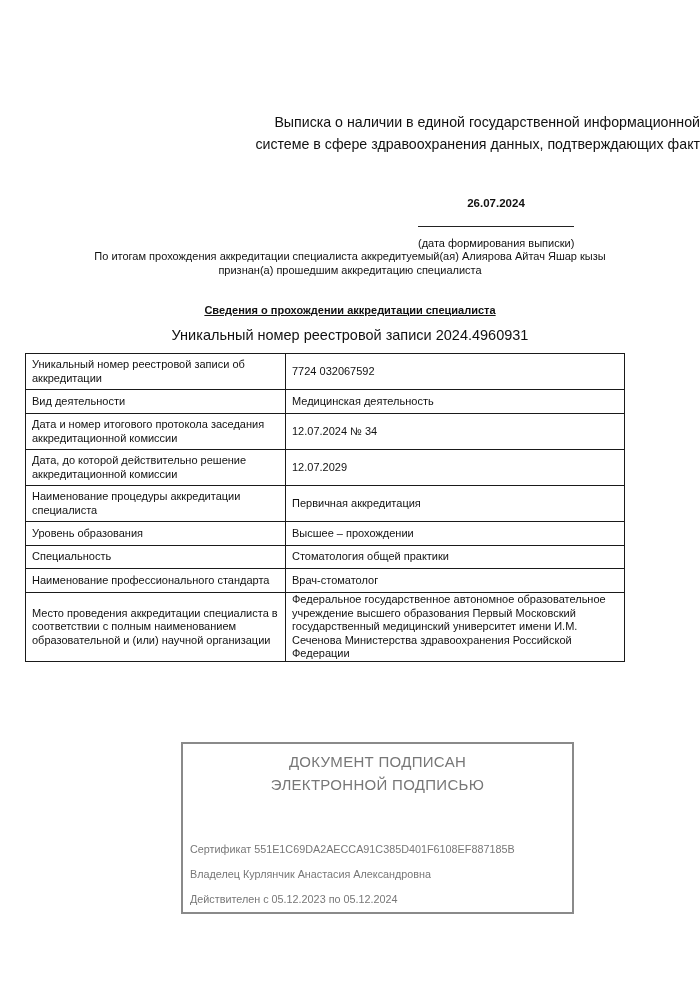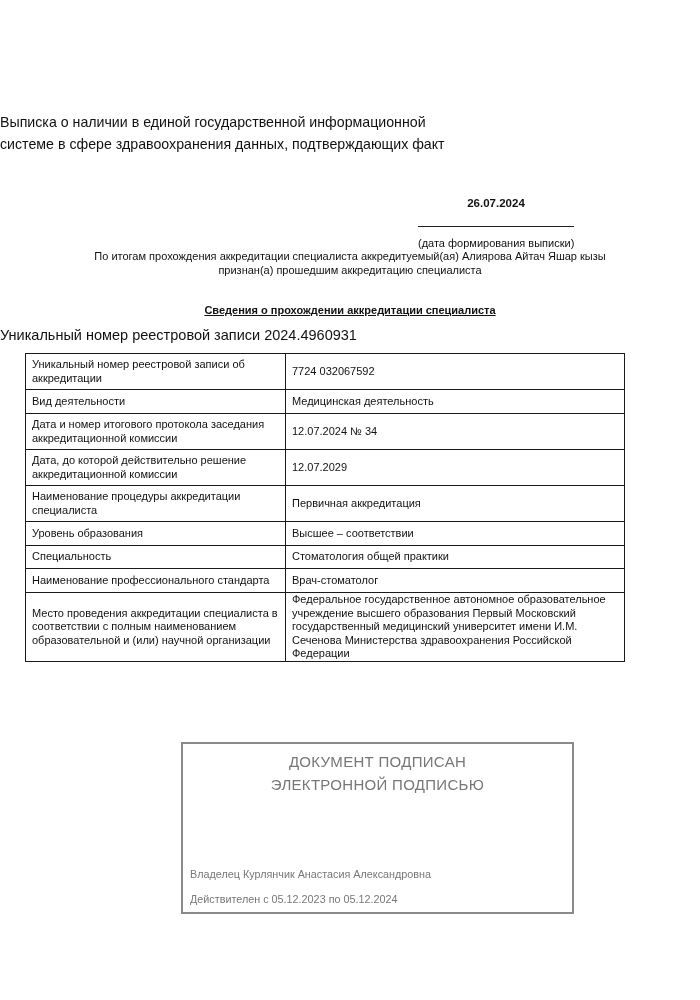--- a/index.html
+++ b/index.html
@@ -1,31 +1,31 @@
 <!DOCTYPE html>
 <html><head>
 <meta charset="utf-8">
 <style>
   html, body { margin: 0; padding: 0; background: #ffffff; }
   body { width: 700px; height: 1000px; position: relative; overflow: hidden;
          font-family: "Liberation Sans", sans-serif; color: #111; }
   .abs { position: absolute; }
-  .title { left: 0; width: 700px; top: 112px; text-align: left; font-size: 14.2px;
+  .title { left: 0; width: 700px; top: 112px; text-align: right; font-size: 14.2px;
            line-height: 21.5px; color: #111; }
   .title div { white-space: nowrap; }
   .date-block { left: 418px; top: 197px; width: 156px; text-align: center; }
   .date-value { font-size: 11.5px; font-weight: bold; padding-bottom: 16px;
                 border-bottom: 1px solid #222; line-height: 13px; }
   .date-caption { font-size: 11px; line-height: 14px; margin-top: 9px; white-space: nowrap; }
   .intro { left: 0; width: 700px; top: 249px; text-align: center; font-size: 11px; line-height: 14px; }
   .intro div { white-space: nowrap; }
   .section-title { left: 0; width: 700px; top: 303px; text-align: center; font-size: 11px;
                    font-weight: bold; line-height: 14px; }
   .section-title span { text-decoration: underline; }
-  .reg-number { left: 0; width: 700px; top: 326px; font-size: 14.5px;
+  .reg-number { left: 0; width: 700px; top: 326px; text-align: center; font-size: 14.5px;
                 line-height: 18px; }
   table.info { position: absolute; left: 25px; top: 353px; width: 600px;
                border-collapse: collapse; font-size: 11px; line-height: 13.5px; }
   table.info td { border: 1.6px solid #1a1a1a; padding: 0 6px; vertical-align: middle; }
   table.info td.k { width: 247px; }
   .stamp { left: 181px; top: 698px; width: 389px; height: 168px;
            border: 2px solid #8a8a8a; color: #777; margin-top: 44px; }
   .stamp .h1 { position: absolute; left: 0; width: 100%; text-align: center; font-size: 15px;
                top: 9px; letter-spacing: 0.3px; }
   .stamp .h2 { position: absolute; left: 0; width: 100%; text-align: center; font-size: 15px;
@@ -73,35 +73,36 @@
   <tr style="height:36px">
     <td class="k">Дата, до которой действительно решение аккредитационной комиссии</td>
     <td>12.07.2029</td>
   </tr>
   <tr style="height:36px">
     <td class="k">Наименование процедуры аккредитации специалиста</td>
     <td>Первичная аккредитация</td>
   </tr>
   <tr style="height:24px">
     <td class="k">Уровень образования</td>
-    <td>Высшее – соответствии</td>
+    <td>Высшее – прохождении</td>
   </tr>
   <tr style="height:23px">
     <td class="k">Специальность</td>
     <td>Стоматология общей практики</td>
   </tr>
   <tr style="height:24px">
     <td class="k">Наименование профессионального стандарта</td>
     <td>Врач-стоматолог</td>
   </tr>
   <tr style="height:60px">
     <td class="k">Место проведения аккредитации специалиста в соответствии с полным наименованием образовательной и (или) научной организации</td>
     <td>Федеральное государственное автономное образовательное учреждение высшего образования Первый Московский государственный медицинский университет имени И.М. Сеченова Министерства здравоохранения Российской Федерации</td>
   </tr>
 </tbody>
   </table>
 
 <div class="abs stamp">
   <div class="h1">ДОКУМЕНТ ПОДПИСАН</div>
   <div class="h2">ЭЛЕКТРОННОЙ ПОДПИСЬЮ</div>
+  <div class="line" style="top:99px">Сертификат 551E1C69DA2AECCA91C385D401F6108EF887185B</div>
   <div class="line" style="top:124px">Владелец Курлянчик Анастасия Александровна</div>
   <div class="line" style="top:149px">Действителен с 05.12.2023 по 05.12.2024</div>
 </div>
 
 </body></html>

